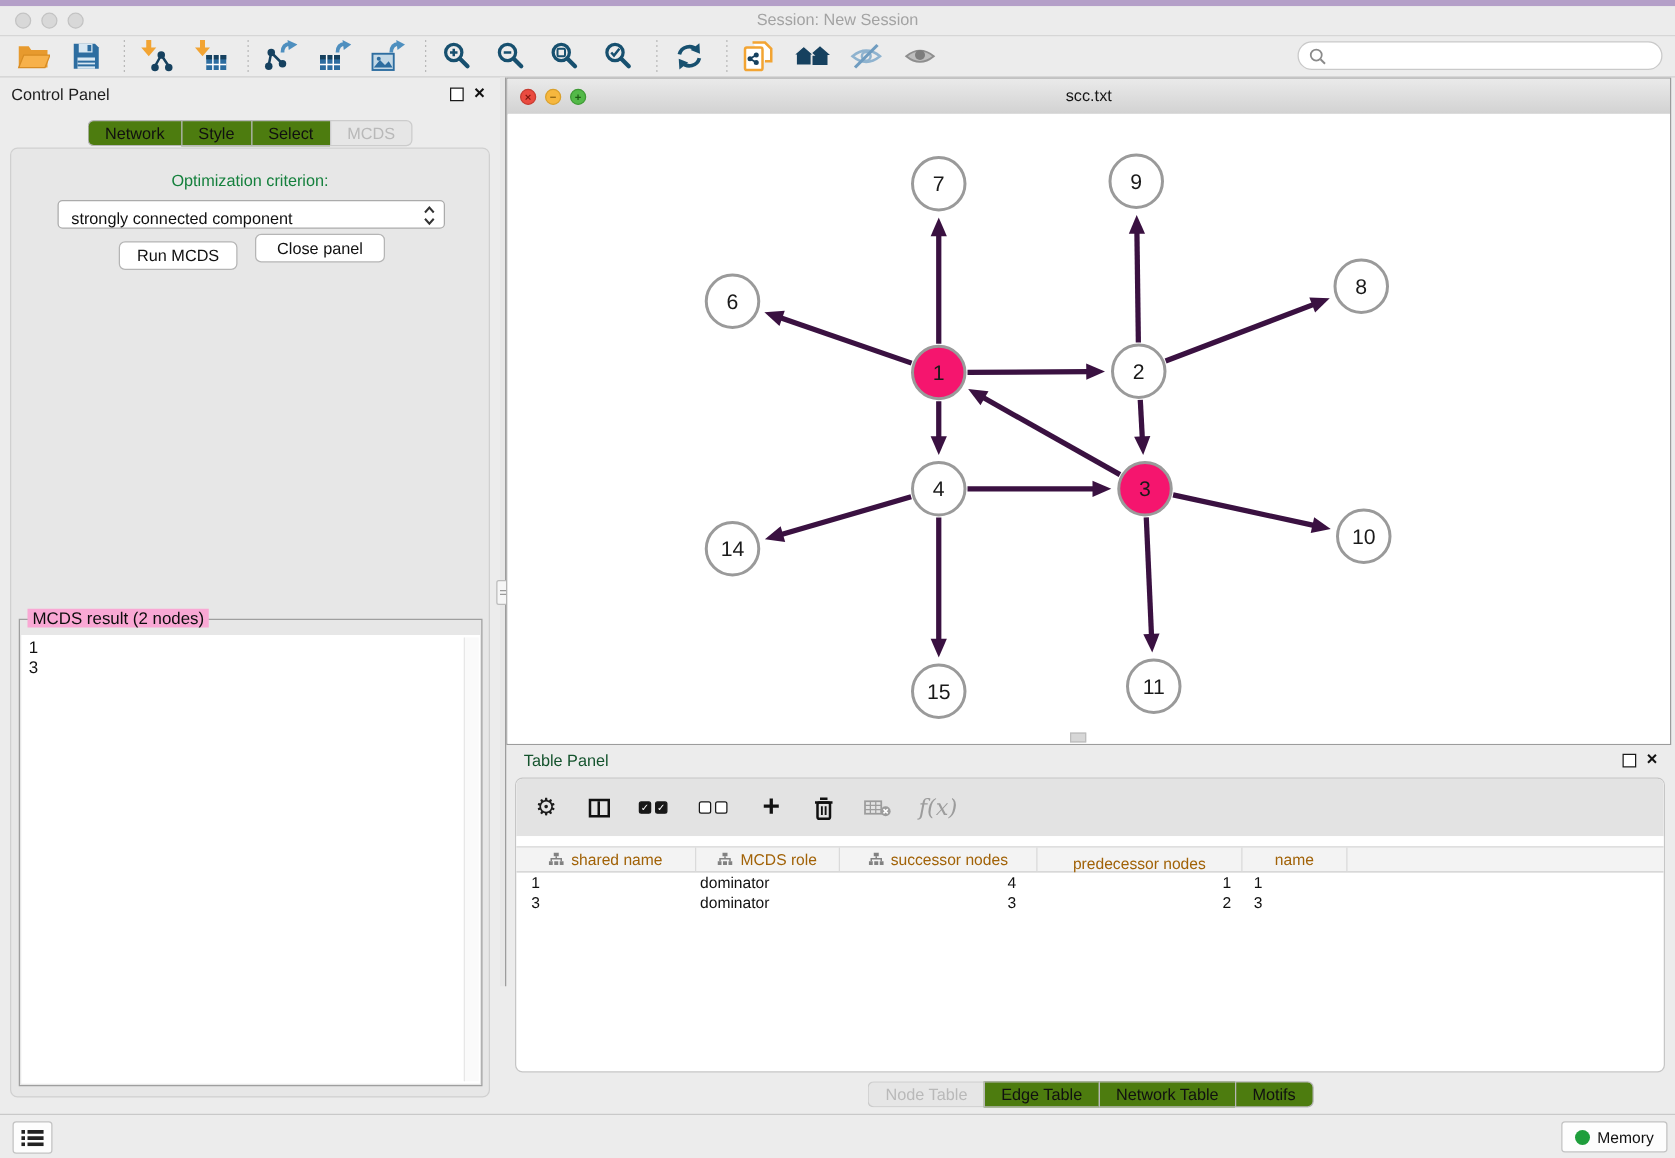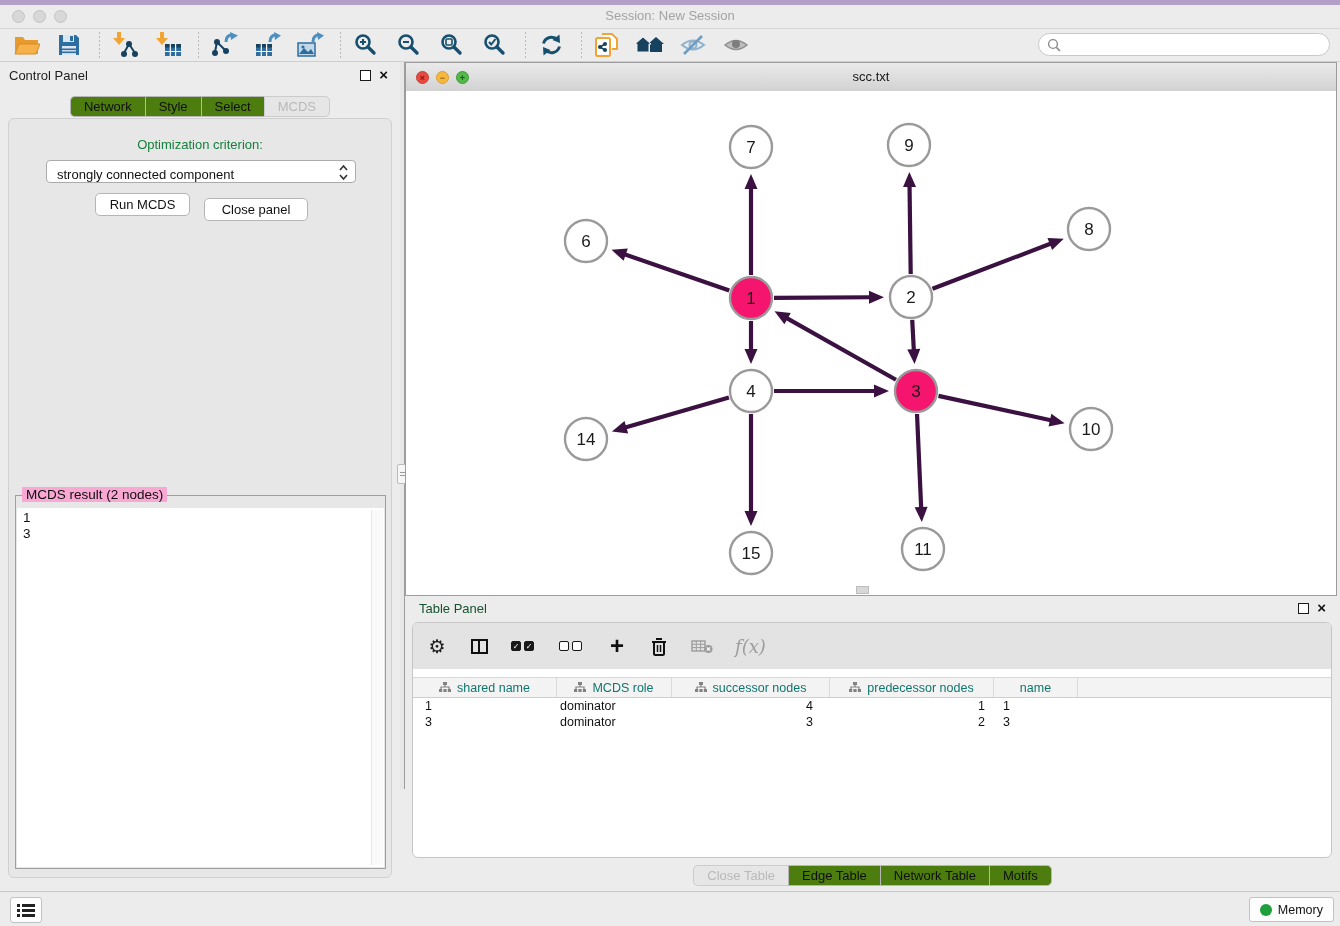--- a/index.html
+++ b/index.html
@@ -84,21 +84,21 @@
   .gear{font-size:19px;color:#1c1c1c;line-height:19px;}
   .colicon{width:17px;height:15px;border:2px solid #111;box-sizing:border-box;position:relative;}
   .colicon:after{content:"";position:absolute;left:50%;top:0;bottom:0;width:2px;background:#111;transform:translateX(-1px);}
   .cbx{width:10px;height:10px;border:1.5px solid #181818;border-radius:2px;box-sizing:border-box;display:inline-flex;
        align-items:center;justify-content:center;font-size:8px;margin-right:3px;background:#fff;color:#fff;}
   .cbx.on{background:#181818;}
   .plus{font-size:24px;font-weight:bold;color:#111;line-height:20px;}
   .fx{font-family:"DejaVu Serif",serif;font-style:italic;color:#9c9c9c;font-size:18px;}
   .tbl-gap{height:8px;background:#fff;}
   .tbl-headrow{display:flex;height:19px;background:#f3f3f3;border-top:1px solid #d8d8d8;border-bottom:1px solid #cfcfcf;}
-  .th{display:flex;align-items:center;justify-content:center;gap:6px;font-size:12.5px;color:#0f766e;
+  .th{display:flex;align-items:center;justify-content:center;gap:6px;font-size:12.5px;color:#a16207;
       border-right:1px solid #dadada;box-sizing:border-box;}
   .th-fill{flex:1;border-right:none;}
   .tr{display:flex;height:16px;}
   .td{font-size:12.5px;color:#111;box-sizing:border-box;line-height:16px;white-space:nowrap;}
   .td.a0{padding-left:12px;}
   .td.a1{padding-left:3px;}
   .td.a2{text-align:right;padding-right:17px;}
   .td.a3{text-align:right;padding-right:9px;}
   .td.a4{padding-left:9px;}
   .tbl-tabs{position:absolute;left:405px;top:865px;width:935px;display:flex;justify-content:center;}
@@ -294,21 +294,21 @@
       <span>strongly connected component</span>
       <span class="stepper">
         <svg width="9" height="17" viewBox="0 0 9 17">
           <path d="M1 6l3.5-4L8 6M1 11l3.5 4L8 11" stroke="#333" stroke-width="1.6" fill="none"></path>
         </svg>
       </span>
     </div>
     <div class="btn" style="left:86px;top:74px;width:95px;">
       <span>Run MCDS</span>
     </div>
-    <div class="btn" style="left:195px;top:79px;width:104px;">
+    <div class="btn" style="left:195px;top:68px;width:104px;">
       <span>Close panel</span>
     </div>
     <div class="fieldset">
       <span class="legend">MCDS result (2 nodes)</span>
       <div class="white">
         <div id="result-lines" style="padding-top:2px;">
             <div class="result-line">1</div>
             <div class="result-line">3</div>
           </div>
       </div>
@@ -460,21 +460,21 @@
         <div class="th" style="width: 158px;">
           <svg width="12" height="11" viewBox="0 0 12 11">
             <rect x="4" y="0" width="4" height="3" fill="#828282"></rect>
             <path d="M6 3v2M2 7V5h8v2" stroke="#828282" stroke-width="1.2" fill="none"></path>
             <rect x="0" y="7" width="3.2" height="3" fill="#828282"></rect>
             <rect x="4.4" y="7" width="3.2" height="3" fill="#828282"></rect>
             <rect x="8.8" y="7" width="3.2" height="3" fill="#828282"></rect>
           </svg>
           <span>successor nodes</span>
         </div>
-        <div class="th" style="width: 164px;">
+        <div class="th" style="width: 164px; flex-direction: column;">
           <svg width="12" height="11" viewBox="0 0 12 11">
             <rect x="4" y="0" width="4" height="3" fill="#828282"></rect>
             <path d="M6 3v2M2 7V5h8v2" stroke="#828282" stroke-width="1.2" fill="none"></path>
             <rect x="0" y="7" width="3.2" height="3" fill="#828282"></rect>
             <rect x="4.4" y="7" width="3.2" height="3" fill="#828282"></rect>
             <rect x="8.8" y="7" width="3.2" height="3" fill="#828282"></rect>
           </svg>
           <span>predecessor nodes</span>
         </div>
         <div class="th" style="width: 84px;">
@@ -493,21 +493,21 @@
         <div class="tr">
           <div class="td a0" style="width: 144px;">3</div>
           <div class="td a1" style="width: 115px;">dominator</div>
           <div class="td a2" style="width: 158px;">3</div>
           <div class="td a3" style="width: 164px;">2</div>
           <div class="td a4" style="width: 84px;">3</div>
         </div>
       </div>
   </div>
   <div class="tbl-tabs segbar" id="tbl-tabs">
-      <span class="seg active">Close Table</span>
+      <span class="seg active">Node Table</span>
       <span class="seg">Edge Table</span>
       <span class="seg">Network Table</span>
       <span class="seg">Motifs</span>
     </div>
 
   <div class="statusbar">
     <span class="list-btn">
       <svg width="18" height="14" viewBox="0 0 18 14">
         <rect x="0" y="1" width="3" height="3" fill="#222"></rect>
           <rect x="5" y="1" width="13" height="3" fill="#222"></rect>

